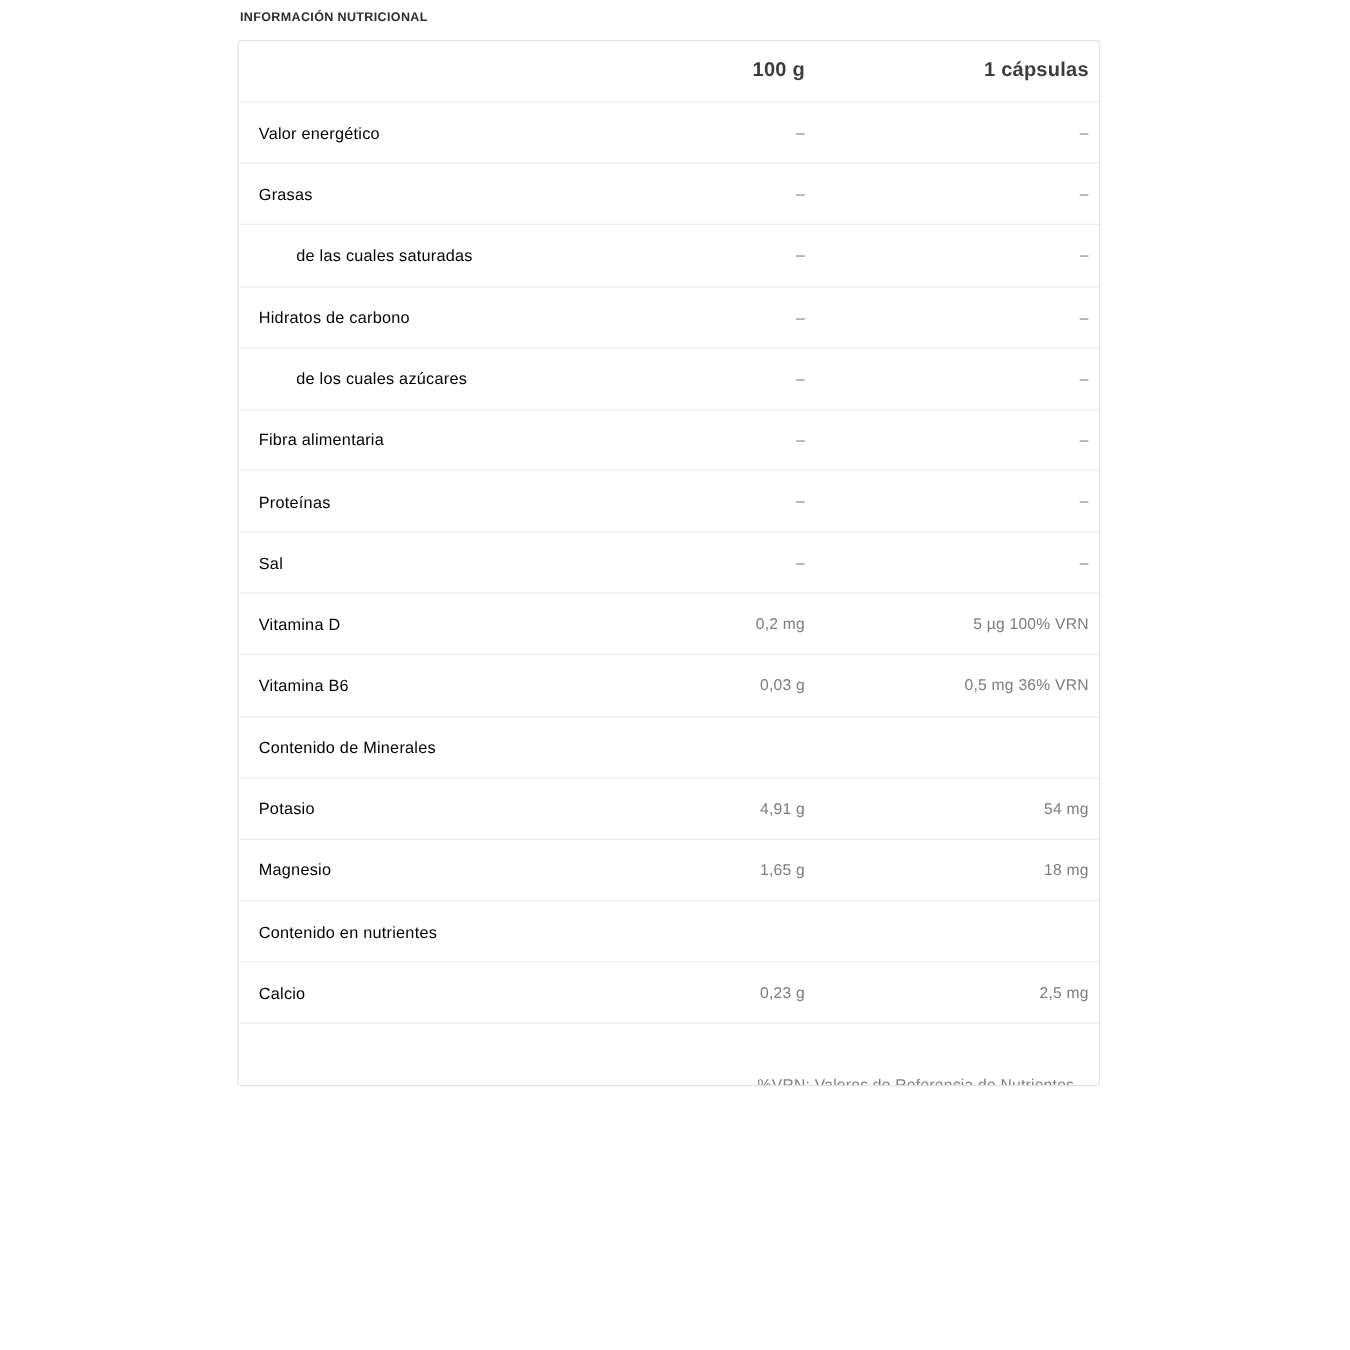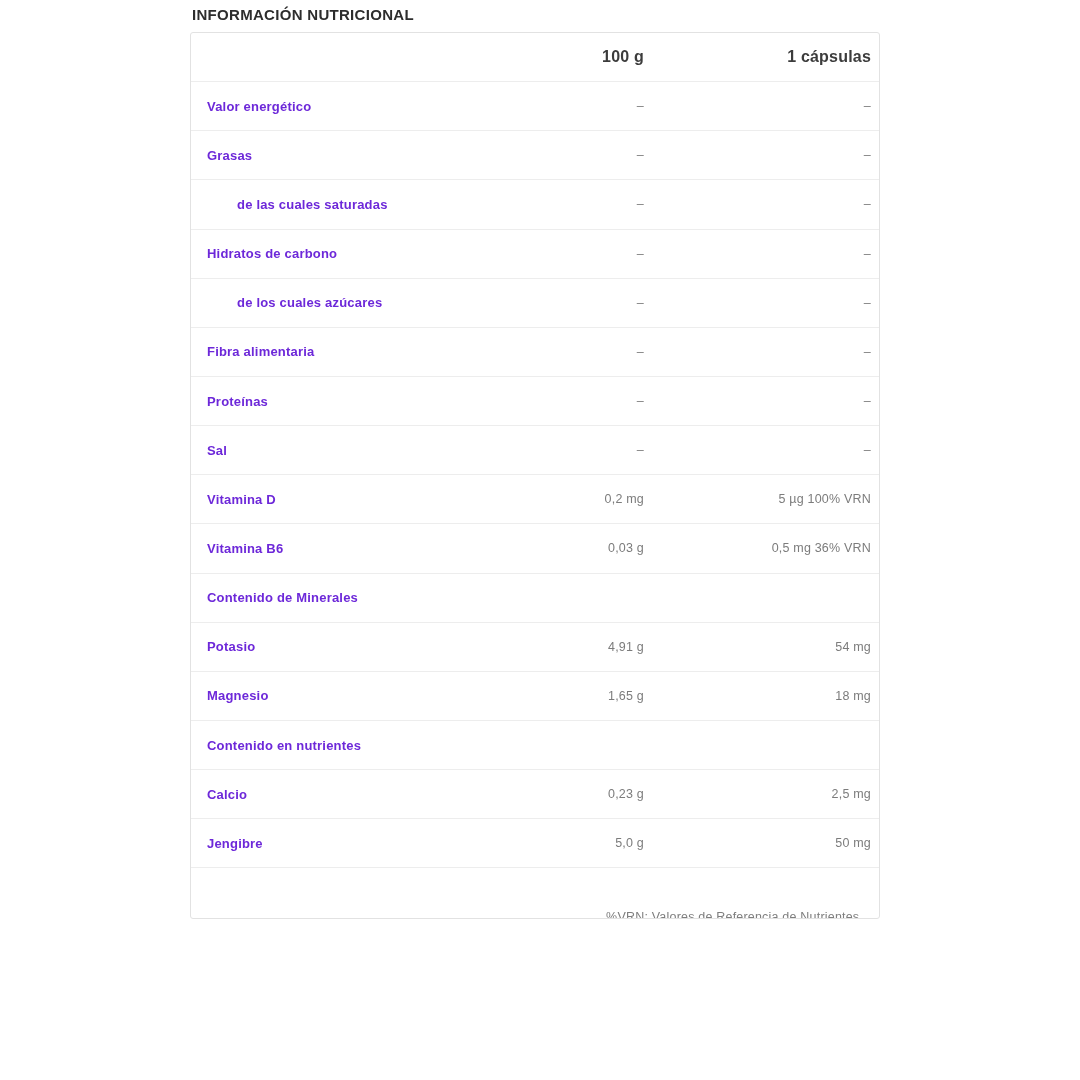--- a/index.html
+++ b/index.html
@@ -15,21 +15,21 @@
     background: #ffffff;
     overflow: hidden;
   }
   .label-card {
     position: absolute;
     left: 190px;
     top: 7px;
     width: 690px;
   }
   .title {
-    font-size: 15px;
+    font-size: 10px;
     font-weight: bold;
     color: #2d2d2d;
     letter-spacing: 0.3px;
     margin: 0 0 9px 2px;
     line-height: 16px;
   }
   .ntable {
     box-sizing: border-box;
     width: 690px;
     border: 1px solid #e2e2e2;
@@ -43,24 +43,23 @@
     box-sizing: border-box;
     height: 49.15px;
     border-bottom: 1px solid #ededed;
   }
   .row:last-child { border-bottom: none; }
   .cell-label {
     flex: 0 0 284px;
     box-sizing: border-box;
     padding-left: 16px;
     font-size: 13px;
-    color: #6d28d9;
+    color: #000000;
     letter-spacing: 0.2px;
     white-space: nowrap;
-    font-weight: bold;
   }
   .row.sub .cell-label { padding-left: 46px; }
   .cell-100g {
     flex: 0 0 169px;
     text-align: right;
     font-size: 12.5px;
     color: #7c7c7c;
     letter-spacing: 0.2px;
     white-space: nowrap;
   }
@@ -195,25 +194,20 @@
         <div class="cell-capsule"></div>
       </div>
 
       <div class="row">
         <div class="cell-label">Calcio</div>
         <div class="cell-100g">0,23 g</div>
         <div class="cell-capsule">2,5 mg</div>
       </div>
 
 
-      <div class="row">
-        <div class="cell-label">Jengibre</div>
-        <div class="cell-100g">5,0 g</div>
-        <div class="cell-capsule">50 mg</div>
-      </div>
 
       <div class="row footer">
         <div class="footnote">%VRN: Valores de Referencia de Nutrientes.</div>
       </div>
 
     </div>
   </div>
 </div>
 
 </body></html>

